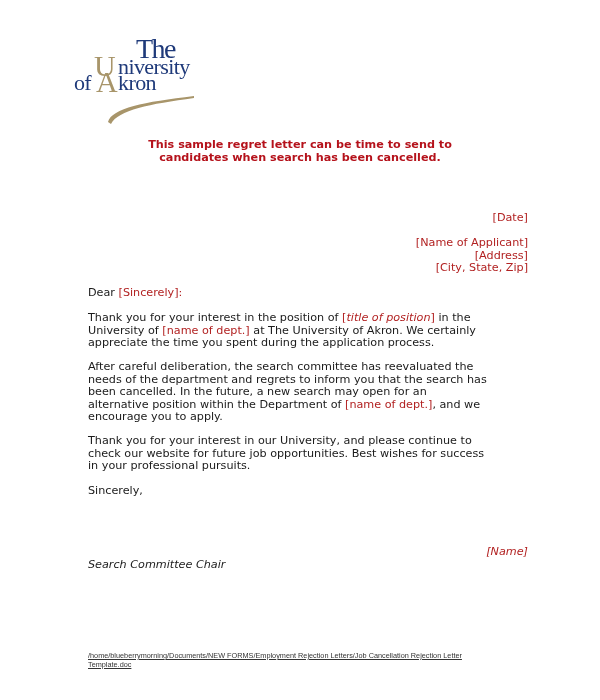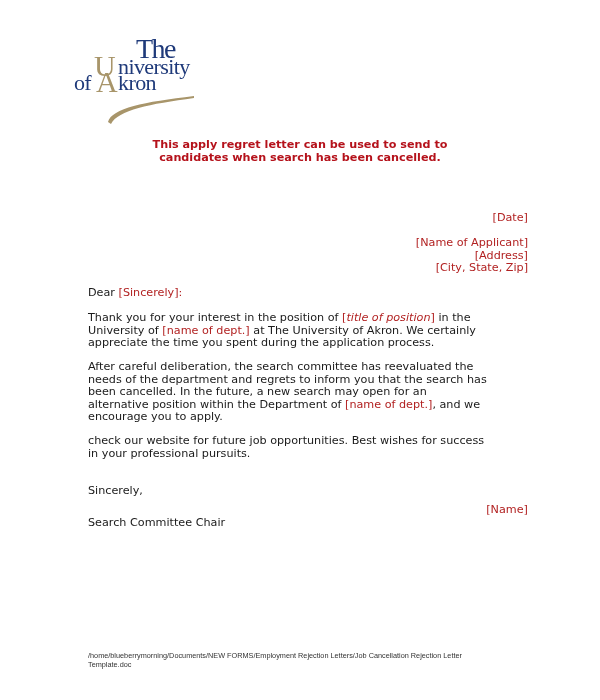--- a/index.html
+++ b/index.html
@@ -53,39 +53,40 @@
     .line { display: block; white-space: nowrap; }
     .footer-path {
       position: absolute;
       left: 88px;
       top: 652px;
       width: 420px;
       font-family: "Liberation Sans", sans-serif;
       font-size: 7.3px;
       line-height: 8.5px;
       color: #333;
+      text-decoration: underline;
     }
   </style>
 </head>
 <body>
 
 <div class="page">
 
   <svg class="logo" viewBox="0 0 150 92" xmlns="http://www.w3.org/2000/svg">
     <text x="62" y="24" font-family="Liberation Serif, serif" font-size="28" fill="#1f3a7a" letter-spacing="-1.5">The</text>
     <text x="20" y="42" font-family="Liberation Serif, serif" font-size="30" fill="#a8956a">U</text>
     <text x="44" y="40" font-family="Liberation Serif, serif" font-size="22" fill="#1f3a7a" letter-spacing="-0.6">niversity</text>
     <text x="0" y="56" font-family="Liberation Serif, serif" font-size="22" fill="#1f3a7a" letter-spacing="-0.8">of</text>
     <text x="22" y="58" font-family="Liberation Serif, serif" font-size="30" fill="#a8956a">A</text>
     <text x="44" y="56" font-family="Liberation Serif, serif" font-size="22" fill="#1f3a7a" letter-spacing="-0.6">kron</text>
     <path d="M34 88 C 38 74, 70 68, 120 62 L 120 64 C 76 70, 44 76, 37 90 Z" fill="#a8956a"></path>
   </svg>
 
   <div class="notice">
-    <span class="line">This apply regret letter can be used to send to</span>
+    <span class="line">This sample regret letter can be time to send to</span>
     <span class="line">candidates when search has been cancelled.</span>
   </div>
 
   <div class="body-text" style="top:212px;">
     <span class="line ph">[Date]</span>
   </div>
 
   <div class="body-text" style="top:237px;">
     <span class="line ph">[Name of Applicant]</span>
     <span class="line ph">[Address]</span>
@@ -112,29 +113,30 @@
     <span class="line">After careful deliberation, the search committee has reevaluated the</span>
     <span class="line">needs of the department and regrets to inform you that the search has</span>
     <span class="line">been cancelled. In the future, a new search may open for an</span>
     <span class="line">
       <span>alternative position within the Department of </span><span class="ph">[name of dept.]</span><span>, and we</span>
     </span>
     <span class="line">encourage you to apply.</span>
   </div>
 
   <div class="body-text" style="top:435px;">
+    <span class="line">Thank you for your interest in our University, and please continue to</span>
     <span class="line">check our website for future job opportunities. Best wishes for success</span>
     <span class="line">in your professional pursuits.</span>
   </div>
 
   <div class="body-text" style="top:485px;">
     <span class="line">Sincerely,</span>
   </div>
 
-  <div class="body-text" style="top:504px;">
+  <div class="body-text" style="top:546px;font-style:italic;">
     <span class="line ph">[Name]</span>
     <span class="line">Search Committee Chair</span>
   </div>
 
   <div class="footer-path">
     <span class="line">/home/blueberrymorning/Documents/NEW FORMS/Employment Rejection Letters/Job Cancellation Rejection Letter</span>
     <span class="line">Template.doc</span>
   </div>
 
 </div>

